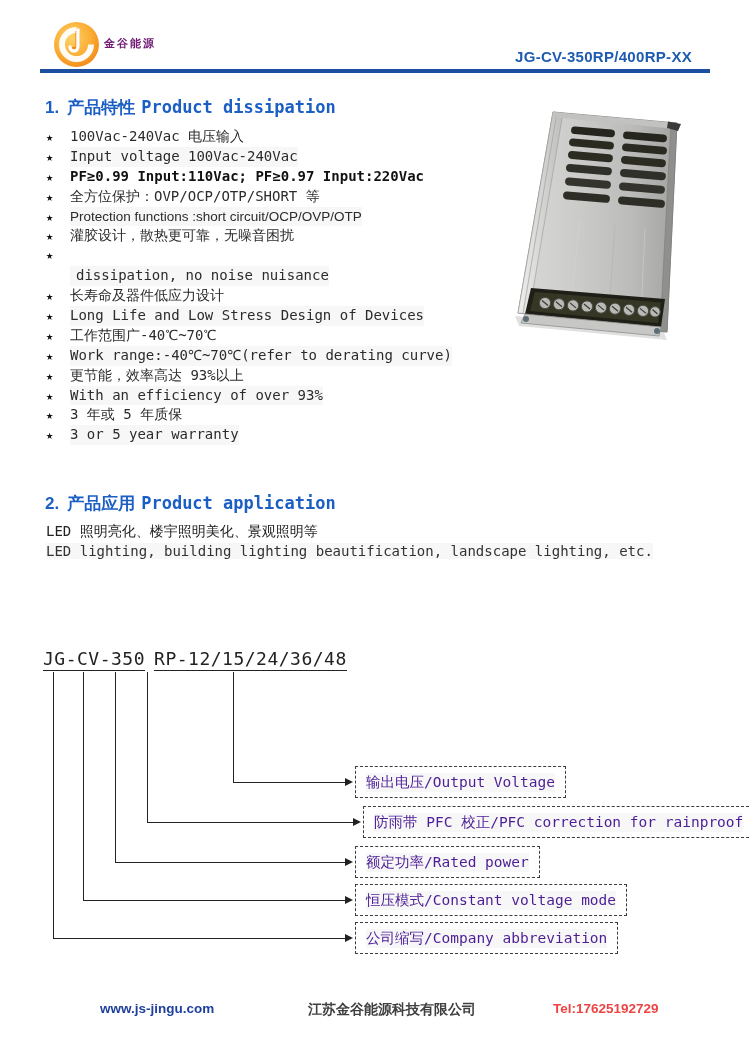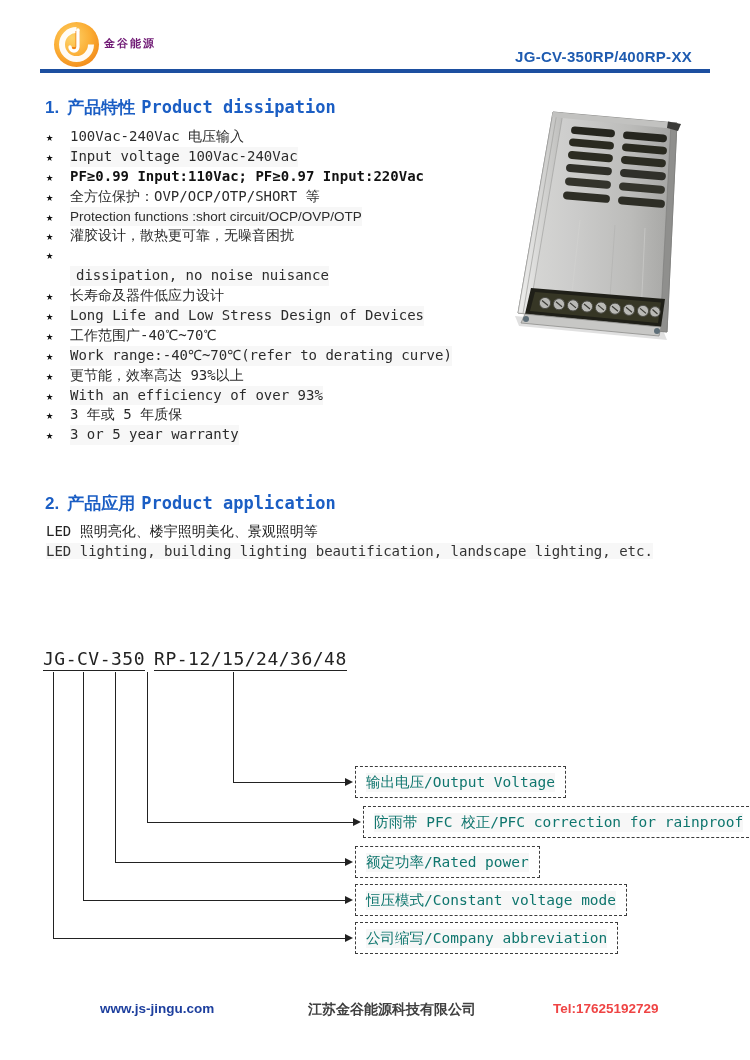--- a/index.html
+++ b/index.html
@@ -36,21 +36,21 @@
   .app-en{position:absolute;left:46px;top:543px;font-size:14px;color:#333;background:#f7f7f7;}
   
   .naming-model{position:absolute;left:43px;top:648px;font-size:18px;color:#222;white-space:nowrap;letter-spacing:.5px;text-align:right;}
   .naming-model .seg{border-bottom:1.5px solid #222;padding-bottom:1px;}
   .naming-model .gap{display:inline-block;width:9px;}
   .vline{position:absolute;width:1.4px;background:#222;}
   .hline{position:absolute;height:1.4px;background:#222;}
   .hline::after{content:"";position:absolute;right:-7px;top:-3.6px;width:0;height:0;
     border-left:8px solid #222;border-top:4.3px solid transparent;border-bottom:4.3px solid transparent;}
   .nbox{position:absolute;border:1.5px dashed #3c3c3c;height:30px;display:flex;align-items:center;
-    padding:0 10px;font-size:14.5px;color:#0f766e;white-space:nowrap;background:#fff;text-align:right;}
+    padding:0 10px;font-size:14.5px;color:#4c1d95;white-space:nowrap;background:#fff;text-align:right;}
   .nbox .lbl{background:#f7f7f7;}
   
   .footer-site{position:absolute;left:100px;top:1001px;font-size:13.5px;font-weight:bold;
     font-family:"Liberation Sans","DejaVu Sans",sans-serif;color:#1d3f9e;}
   .footer-co{position:absolute;left:308px;top:1001px;font-size:14px;font-weight:bold;
     font-family:"Liberation Sans","DejaVu Sans",sans-serif;color:#404040;}
   .footer-tel{position:absolute;left:553px;top:1001px;font-size:13.5px;font-weight:bold;
     font-family:"Liberation Sans","DejaVu Sans",sans-serif;color:#ef4444;}
   .photo{position:absolute;left:485px;top:100px;}
 </style>

